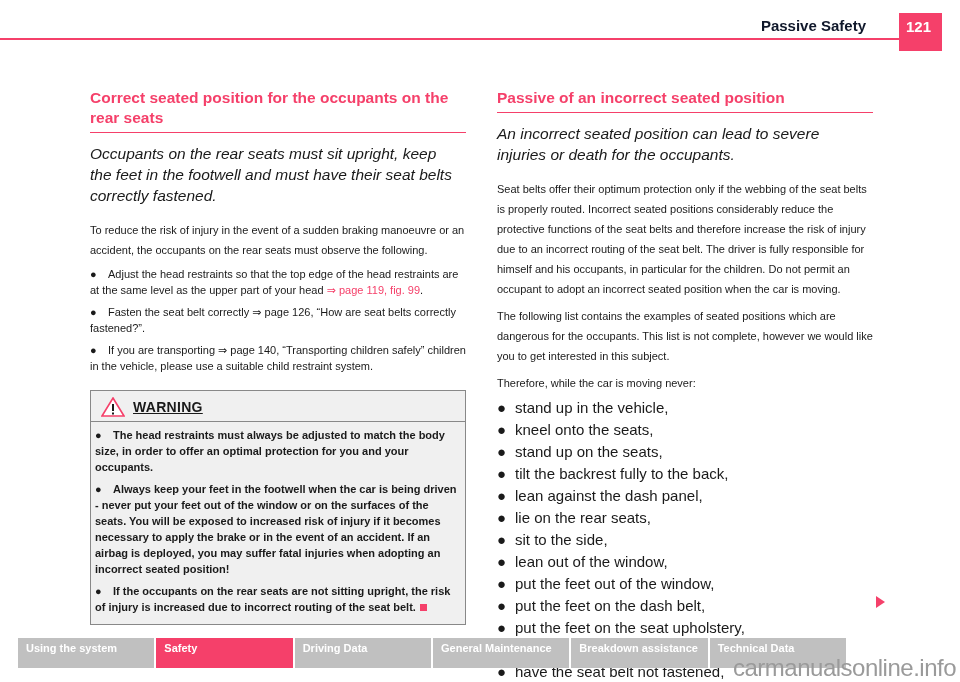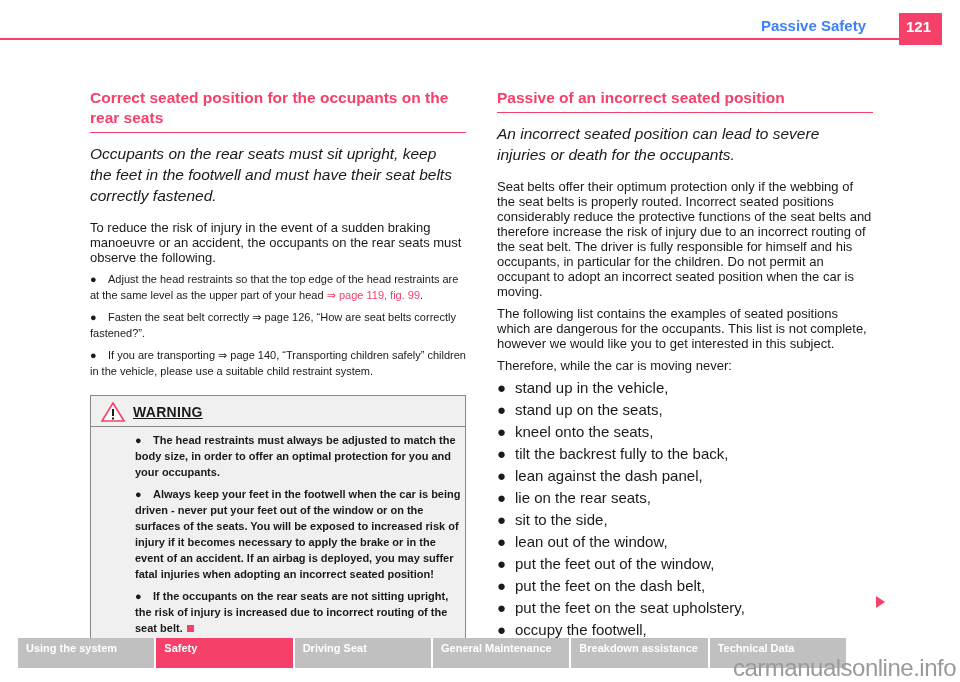--- a/index.html
+++ b/index.html
@@ -1,38 +1,38 @@
 <!DOCTYPE html>
 <html><head>
 <meta charset="utf-8">
 <style>
   html, body { margin:0; padding:0; background:#ffffff; }
   body { width:960px; height:682px; position:relative; overflow:hidden; font-family:"Liberation Sans", sans-serif; color:#1a1a1a; }
 
   .header-rule { position:absolute; left:0; top:38px; width:942px; height:2px; background:#f5406a; }
-  .header-title { position:absolute; right:94px; top:17px; font-size:15px; font-weight:bold; color:#3b82f6; }
-  .page-num { position:absolute; left:899px; top:13px; width:43px; height:32px; background:#f5406a; color:#fff; font-weight:bold; font-size:15px; line-height:28px; padding-left:7px; box-sizing:border-box; }
+  .header-title { position:absolute; right:94px; top:17px; font-size:15px; font-weight:bold; color:#0f172a; }
+  .page-num { position:absolute; left:899px; top:13px; width:43px; height:38px; background:#f5406a; color:#fff; font-weight:bold; font-size:15px; line-height:28px; padding-left:7px; box-sizing:border-box; }
 
   .col { position:absolute; top:88px; }
   .col-left { left:90px; width:376px; }
   .col-right { left:497px; width:376px; }
 
   h2 { margin:0; color:#f5406a; font-size:15.5px; line-height:20px; font-weight:bold; padding-bottom:4px; border-bottom:1px solid #f5406a; }
   .lead { font-style:italic; font-size:15.5px; line-height:21px; margin:10px 8px 14px 0; color:#1a1a1a; }
-  p { margin:0 0 7px 0; font-size:13px; line-height:15px; }
+  p { margin:0 0 7px 0; font-size:11px; line-height:20px; }
   .bullet { margin:0 0 7px 0; font-size:11px; line-height:15.5px; }
   .bullet .dot { display:inline-block; width:10px; margin-right:8px; }
   .link { color:#f5406a; }
 
   .warning { margin-top:16px; border:1px solid #888; background:#f0f0f0; }
   .warning-head { padding:6px 8px 4px 10px; display:flex; align-items:center; border-bottom:1px solid #888;text-decoration:underline; }
   .warning-head svg { width:24px; height:20px; margin-right:8px; }
   .warning-head span { font-weight:bold; font-size:14px; letter-spacing:0.3px; }
   .warning-body { padding:5px 4px 3px 4px; font-weight:bold; font-size:11px; line-height:16px; }
-  .warning-body .bullet { font-size:11px; line-height:16px; margin-bottom:6px;margin-left:40px; }
+  .warning-body .bullet { font-size:11px; line-height:16px; margin-bottom:6px; }
   .end-mark { display:inline-block; width:7px; height:7px; background:#f5406a; margin-left:4px; }
 
   .plist { margin:0; padding:0; list-style:none; }
   .plist li { font-size:15px; line-height:15.5px; margin-bottom:6.5px; }
   .plist li .dot { display:inline-block; width:10px; margin-right:8px; }
 
   .next-arrow { position:absolute; left:876px; top:596px; width:0; height:0; border-top:6px solid transparent; border-bottom:6px solid transparent; border-left:9px solid #f5406a; }
 
   .footer { position:absolute; left:18px; top:638px; width:828px; height:30px; display:flex; }
   .tab { flex:1; background:#c0c0c0; color:#fff; font-weight:bold; font-size:11px; padding:4px 0 0 8px; box-sizing:border-box; border-right:2px solid #fff; }
@@ -73,38 +73,38 @@
 </div>
 
 <div class="col col-right">
   <h2>Passive of an incorrect seated position</h2>
   <div class="lead">An incorrect seated position can lead to severe injuries or death for the occupants.</div>
   <p>Seat belts offer their optimum protection only if the webbing of the seat belts is properly routed. Incorrect seated positions considerably reduce the protective functions of the seat belts and therefore increase the risk of injury due to an incorrect routing of the seat belt. The driver is fully responsible for himself and his occupants, in particular for the children. Do not permit an occupant to adopt an incorrect seated position when the car is moving.</p>
   <p>The following list contains the examples of seated positions which are dangerous for the occupants. This list is not complete, however we would like you to get interested in this subject.</p>
   <p>Therefore, while the car is moving never:</p>
   <ul class="plist">
       <li><span class="dot">●</span><span>stand up in the vehicle,</span></li>
+      <li><span class="dot">●</span><span>kneel onto the seats,</span></li>
       <li><span class="dot">●</span><span>stand up on the seats,</span></li>
-      <li><span class="dot">●</span><span>kneel onto the seats,</span></li>
       <li><span class="dot">●</span><span>tilt the backrest fully to the back,</span></li>
       <li><span class="dot">●</span><span>lean against the dash panel,</span></li>
       <li><span class="dot">●</span><span>lie on the rear seats,</span></li>
       <li><span class="dot">●</span><span>sit to the side,</span></li>
       <li><span class="dot">●</span><span>lean out of the window,</span></li>
       <li><span class="dot">●</span><span>put the feet out of the window,</span></li>
       <li><span class="dot">●</span><span>put the feet on the dash belt,</span></li>
       <li><span class="dot">●</span><span>put the feet on the seat upholstery,</span></li>
       <li><span class="dot">●</span><span>occupy the footwell,</span></li>
       <li><span class="dot">●</span><span>have the seat belt not fastened,</span></li>
     </ul>
 </div>
 
 <div class="next-arrow"></div>
 
 <div class="footer">
     <div class="tab">Using the system</div>
     <div class="tab active">Safety</div>
-    <div class="tab">Driving Seat</div>
+    <div class="tab">Driving Data</div>
     <div class="tab">General Maintenance</div>
     <div class="tab">Breakdown assistance</div>
     <div class="tab">Technical Data</div>
   </div>
 <div class="watermark">carmanualsonline.info</div>
 
 </body></html>

